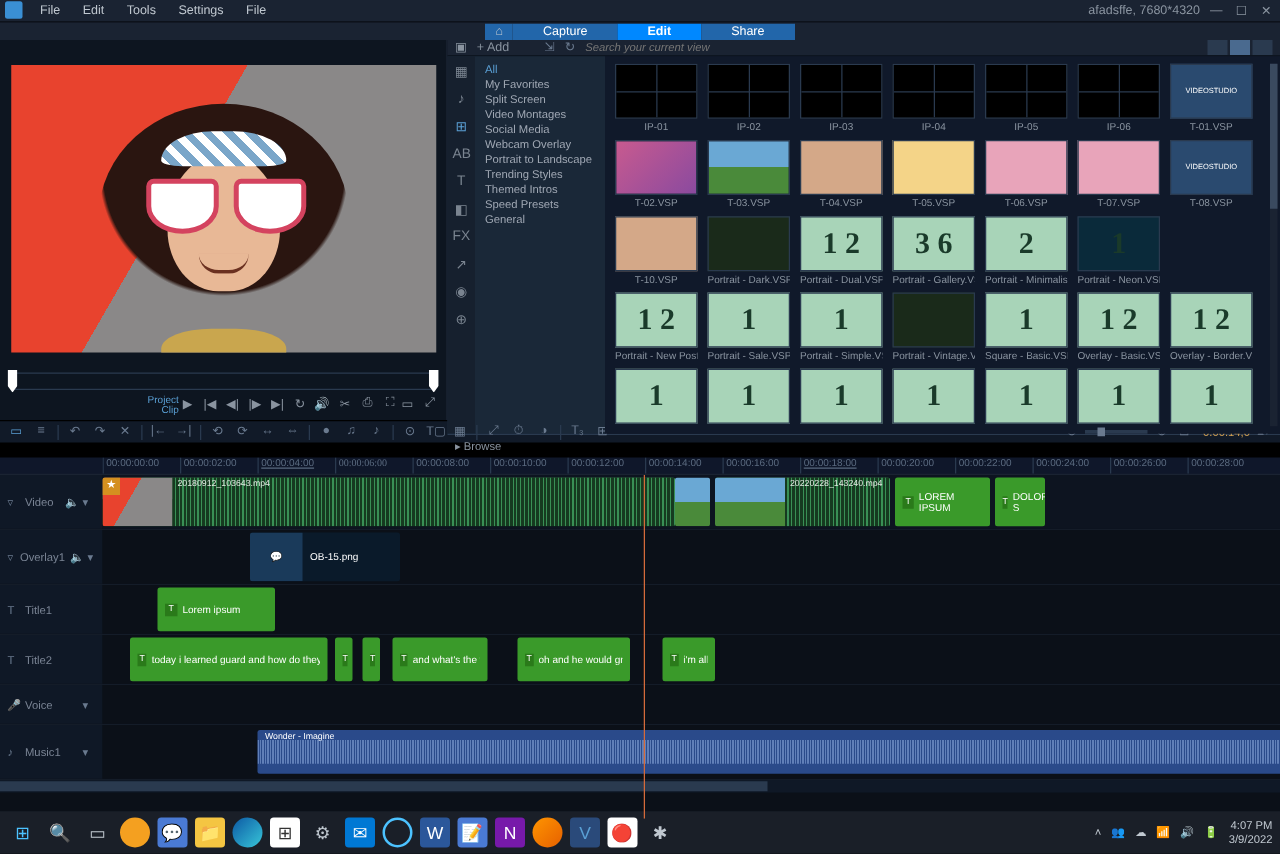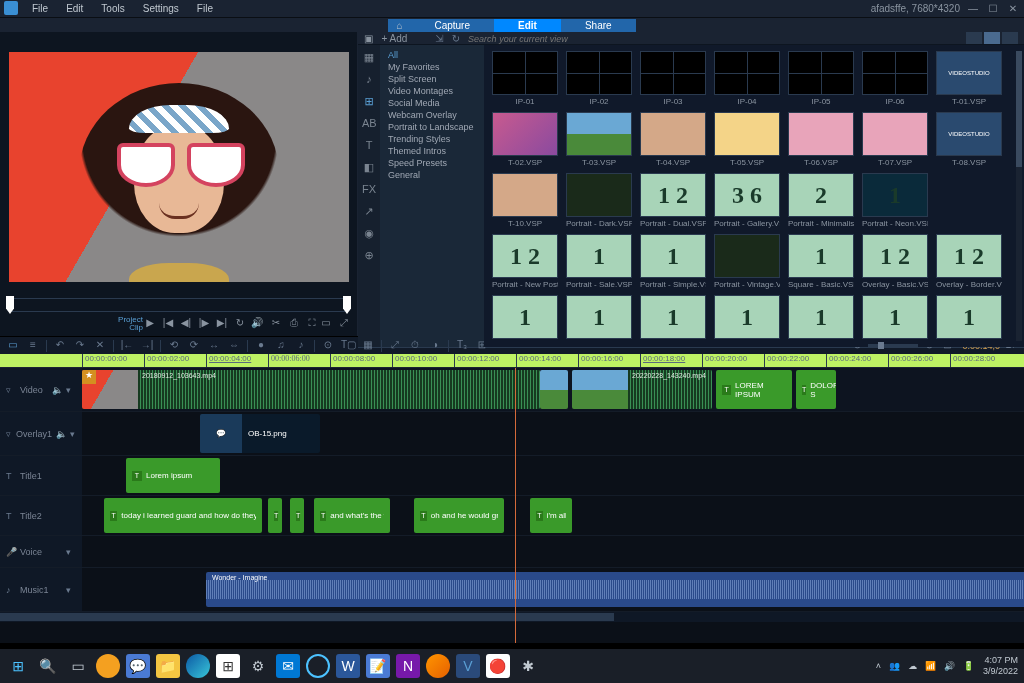--- a/index.html
+++ b/index.html
@@ -90,21 +90,21 @@
 .tl-toolbar { height: 18px; background: #111a28; display: flex; align-items: center; padding: 0 6px; gap: 6px; border-top: 1px solid #000; }
 .tl-btn { width: 14px; height: 14px; color: #6a7a8f; font-size: 10px; text-align: center; cursor: pointer; }
 .tl-btn.active { color: #5a9fd4; }
 .tl-sep { width: 1px; height: 12px; background: #2a3a4f; }
 .tl-zoom { margin-left: auto; display: flex; align-items: center; gap: 4px; font-size: 9px; color: #8a94a0; }
 .tl-zoom-track { width: 50px; height: 3px; background: #2a3a4f; position: relative; }
 .tl-zoom-thumb { position: absolute; left: 20%; top: -2px; width: 6px; height: 7px; background: #6a7a8f; }
 .tl-time { font-size: 9px; color: #d4a050; margin-left: 4px; }
 
 
-.ruler { height: 14px; background: #bef264; display: flex; position: relative; border-bottom: 1px solid #1a2332; }
+.ruler { height: 14px; background: #0f172a; display: flex; position: relative; border-bottom: 1px solid #1a2332; margin-top: 12px; }
 .ruler-labels { position: absolute; left: 82px; right: 0; top: 0; height: 100%; overflow: hidden; }
 .ruler-tick { position: absolute; top: 0; font-size: 8px; color: #5a6a7f; border-left: 1px solid #2a3a4f; padding-left: 2px; height: 100%; }
 
 
 .timeline { height: 275px; background: #0b1018; position: relative; overflow: hidden; }
 .playhead { position: absolute; top: 0; bottom: 0; width: 1px; background: #d46a3a; left: 515px; z-index: 10; }
 .playhead::before { content:''; position:absolute; top:-12px; left:-4px; width:9px; height:10px; background:#d46a3a; clip-path: polygon(0 0,100% 0,100% 60%,50% 100%,0 60%); }
 
 .track { display: flex; border-bottom: 1px solid #141c28; position: relative; }
 .track-head { width: 82px; background: #0f1826; display: flex; align-items: center; padding: 0 6px; gap: 4px; font-size: 9px; color: #7a8494; flex-shrink: 0; }

